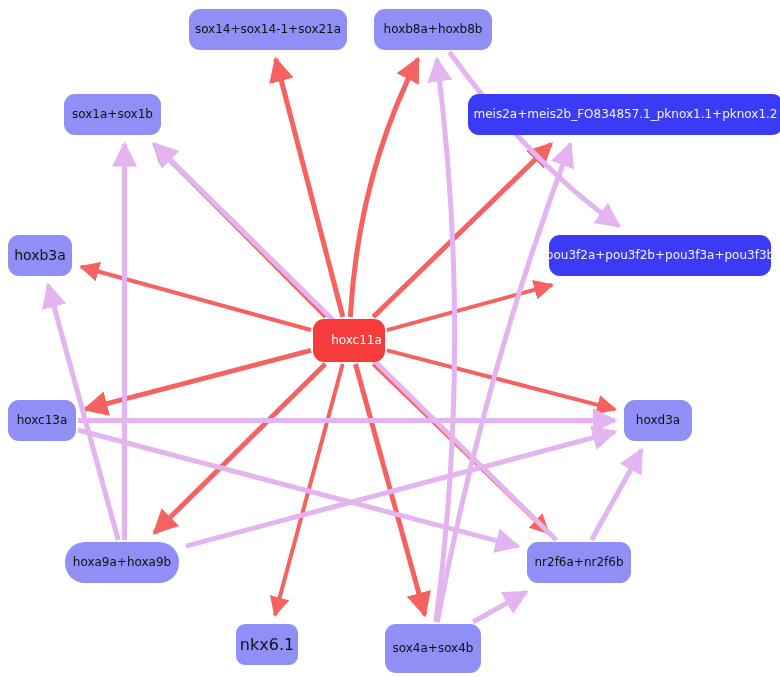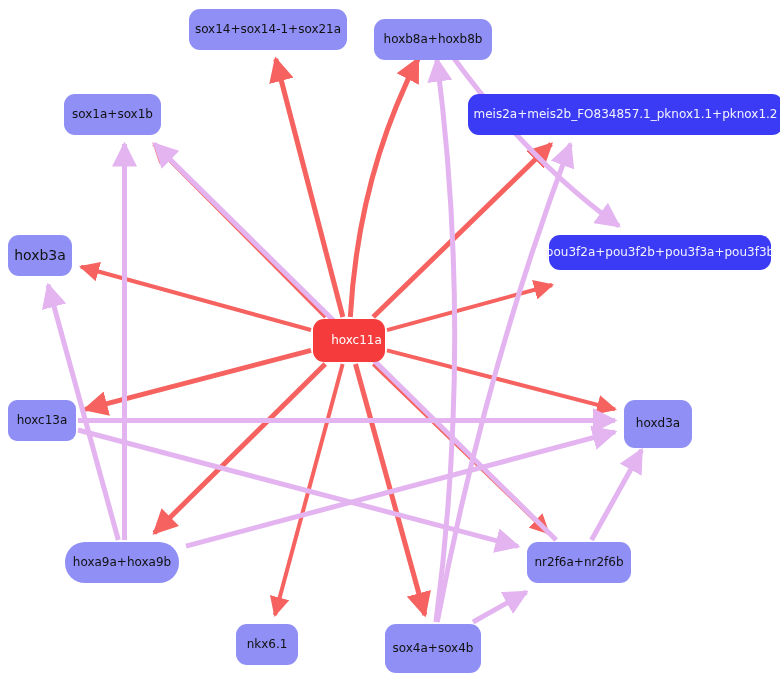--- a/index.html
+++ b/index.html
@@ -50,49 +50,49 @@
       <path d="M 591.5176056338029 540 L 641.5880281690141 450" fill="none" stroke="#e3b4f0" stroke-width="5" stroke-linecap="butt" marker-end="url(#ah-secondary)"></path>
       <path d="M 78 420.5 L 615 420.5" fill="none" stroke="#e3b4f0" stroke-width="5" stroke-linecap="butt" marker-end="url(#ah-secondary)"></path>
       <path d="M 78 430.0195530726257 L 518 546.3696461824953" fill="none" stroke="#e3b4f0" stroke-width="5" stroke-linecap="butt" marker-end="url(#ah-secondary)"></path>
     </g>
 </svg>
 
 <div id="node-layer">
     <div class="node node-light" style="left: 189px; top: 9px; width: 158px; height: 41px; font-size: 12px;">
       <span class="node-label">sox14+sox14-1+sox21a</span>
     </div>
-    <div class="node node-light" style="left: 374px; top: 19px; width: 118px; height: 41px; font-size: 12px;">
+    <div class="node node-light" style="left: 374px; top: 9px; width: 118px; height: 41px; font-size: 12px;">
       <span class="node-label">hoxb8a+hoxb8b</span>
     </div>
     <div class="node node-strong" style="left: 424px; top: 94px; width: 315px; height: 41px; font-size: 12px; margin-left: 44px;">
       <span class="node-label">meis2a+meis2b_FO834857.1_pknox1.1+pknox1.2</span>
     </div>
     <div class="node node-light" style="left: 64px; top: 94px; width: 97px; height: 41px; font-size: 12px;">
       <span class="node-label">sox1a+sox1b</span>
     </div>
-    <div class="node node-strong" style="left: 549px; top: 235px; width: 222px; height: 35px; font-size: 12px;">
+    <div class="node node-strong" style="left: 549px; top: 235px; width: 222px; height: 41px; font-size: 12px;">
       <span class="node-label">pou3f2a+pou3f2b+pou3f3a+pou3f3b</span>
     </div>
     <div class="node node-light" style="left: 8px; top: 235px; width: 64px; height: 41px; font-size: 14px;">
       <span class="node-label">hoxb3a</span>
     </div>
     <div class="node node-hub" style="left: 313px; top: 319px; width: 72px; height: 43px; font-size: 12px; padding-left: 15px;">
       <span class="node-label">hoxc11a</span>
     </div>
-    <div class="node node-light" style="left: 8px; top: 400px; width: 68px; height: 41px; font-size: 12px; border-radius: 9px;">
+    <div class="node node-light" style="left: 8px; top: 400px; width: 68px; height: 41px; font-size: 12px;">
       <span class="node-label">hoxc13a</span>
     </div>
-    <div class="node node-light" style="left: 624px; top: 400px; width: 68px; height: 48px; font-size: 12px;">
+    <div class="node node-light" style="left: 624px; top: 400px; width: 68px; height: 41px; font-size: 12px;">
       <span class="node-label">hoxd3a</span>
     </div>
     <div class="node node-light" style="left: 65px; top: 542px; width: 114px; height: 41px; font-size: 12px; border-radius: 20px;">
       <span class="node-label">hoxa9a+hoxa9b</span>
     </div>
     <div class="node node-light" style="left: 527px; top: 542px; width: 104px; height: 41px; font-size: 12px;">
       <span class="node-label">nr2f6a+nr2f6b</span>
     </div>
-    <div class="node node-light" style="left: 236px; top: 624px; width: 62px; height: 41px; font-size: 12px;">
+    <div class="node node-light" style="left: 236px; top: 624px; width: 62px; height: 41px; font-size: 16px; border-radius: 9px;">
       <span class="node-label">nkx6.1</span>
     </div>
     <div class="node node-light" style="left: 385px; top: 624px; width: 96px; height: 49px; font-size: 12px;">
       <span class="node-label">sox4a+sox4b</span>
     </div>
   </div>
 
 </body></html>

